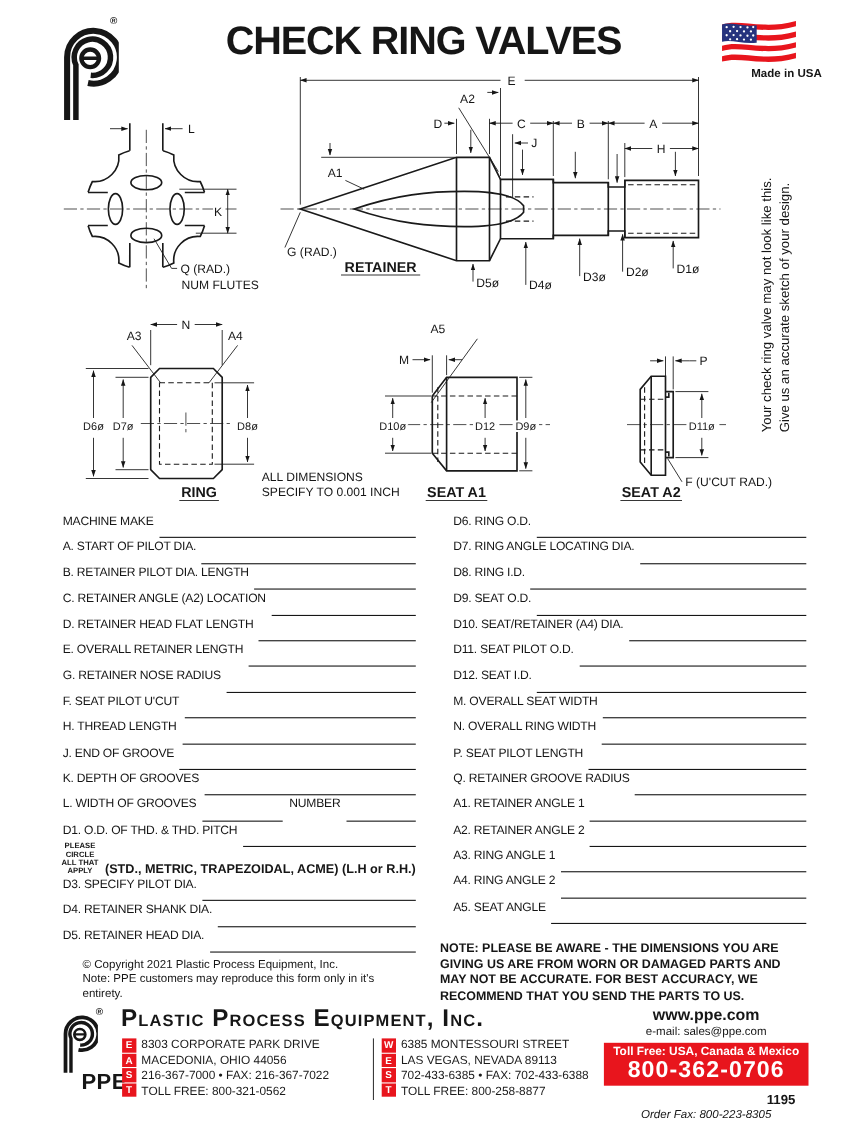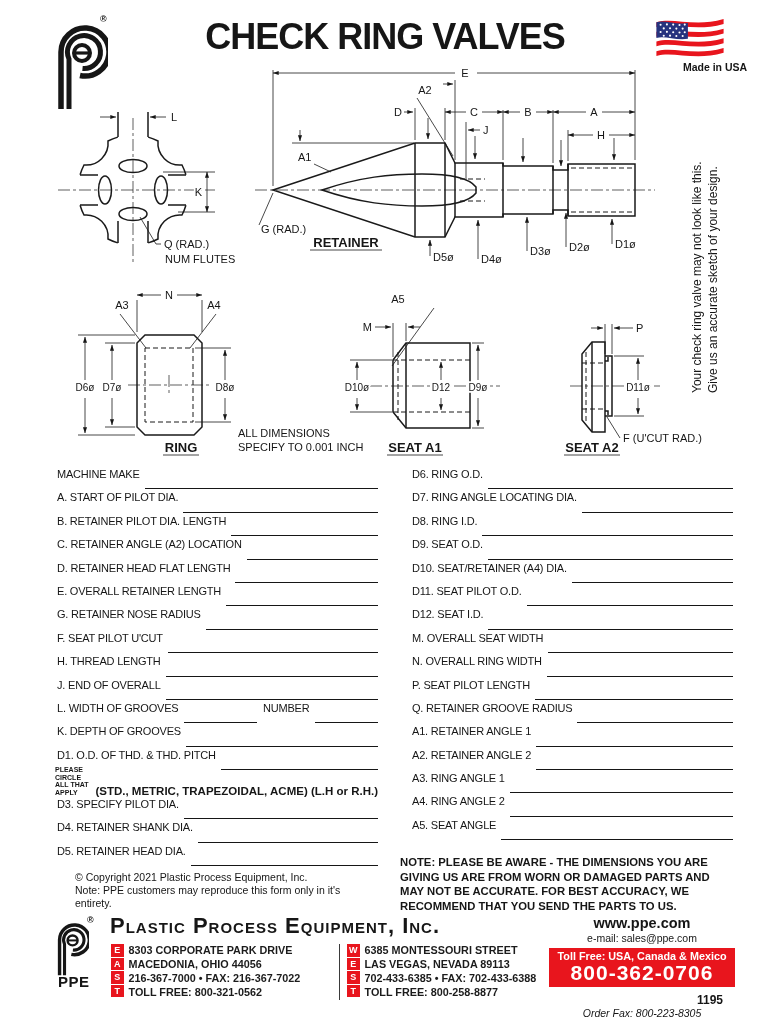--- a/index.html
+++ b/index.html
@@ -26,45 +26,45 @@
   .ttl{font-size:13px;font-weight:bold;}
   
   .fcol{position:absolute;top:468px;}
   .fcol.left{left:45px;width:333px;}
   .fcol.right{left:400px;width:333px;}
   .frow{display:flex;height:23.4px;font-size:11px;letter-spacing:-0.2px;margin-left:12px;}
   .frow .bl{flex:1;border-bottom:1.6px solid #161616;margin:0 0 2px 5px;}
   .frow .bl2{flex:0.95;}
   .frow .bl1{flex:1.1;}
   .numlbl{margin:0 0 2px 6px;}
-  .crow{height:26px;display:flex;align-items:flex-end;padding-left:10px;}
+  .crow{height:26px;display:flex;align-items:flex-end;padding-left:10px;text-align:center;}
   .cnote{font-size:7px;font-weight:bold;line-height:7.5px;margin:0 5px 2px 0;}
   .copts{font-size:11.5px;font-weight:bold;margin-bottom:1px;white-space:nowrap;}
   .copyright{padding-left:30px;font-size:10.5px;line-height:13px;margin-top:3px;}
   .bignote{margin-top:13px;font-size:11.3px;font-weight:bold;line-height:14.6px;width:335px;}
   
   .f-company{left:110px;top:913px;font-size:22px;font-weight:bold;font-variant:small-caps;
              letter-spacing:1px;white-space:nowrap;}
   .f-block{position:absolute;top:944px;display:flex;gap:5px;}
   .f-east{left:111px;width:220px;}
   .f-west{left:339px;width:208px;border-left:1.3px solid #3a3a3a;padding-left:7px;}
   .f-tag{display:flex;flex-direction:column;gap:1px;}
   .f-tag span{width:12.5px;height:12.5px;background:var(--red);color:#fff;font-size:9px;
               font-weight:bold;display:flex;align-items:center;justify-content:center;}
-  .f-lines{font-size:10.8px;font-weight:bold;line-height:13.9px;white-space:nowrap;color:#1b1b1b;}
+  .f-lines{font-size:10.8px;font-weight:normal;line-height:13.9px;white-space:nowrap;color:#1b1b1b;}
   .f-contact{left:549px;top:915px;width:186px;text-align:center;}
   .f-web{font-size:14.5px;font-weight:bold;}
   .f-email{font-size:10.5px;margin-top:1px;}
   .f-redbox{margin-top:4px;background:var(--red);color:#fff;padding:2px 4px 3px;}
   .f-redbox .l1{font-size:10.8px;font-weight:bold;}
   .f-redbox .l2{font-size:21px;font-weight:bold;letter-spacing:1px;line-height:22px;}
   .f-orderfax{font-size:10.5px;margin-top:20px;font-style:italic;}
   .f-pagenum{left:697px;top:993px;font-size:12px;font-weight:bold;}
   .f-logo{left:45px;top:915px;width:64px;height:94px;}
-  .f-ppe{position:absolute;left:13px;top:58px;font-size:15px;font-weight:bold;letter-spacing:0.5px;}
+  .f-ppe{position:absolute;left:29px;top:58px;font-size:20px;font-weight:bold;letter-spacing:0.5px;}
 </style>
 </head>
 <body>
 
 <div class="abs page-title">CHECK RING VALVES</div>
 
 <div class="abs" style="left:38px;top:12px;width:70px;height:100px;">
   <svg width="70" height="100" viewBox="0 0 70 100">
     <g id="ppeglyph" fill="none" stroke="#161616">
       <path d="M23 97 L23 40 A24 24 0 1 1 42 63.5" stroke-width="5.5"></path>
@@ -328,32 +328,32 @@
     </div>
   <div class="frow">
       <span>F. SEAT PILOT U'CUT</span>
       <span class="bl"></span>
     </div>
   <div class="frow">
       <span>H. THREAD LENGTH</span>
       <span class="bl"></span>
     </div>
   <div class="frow">
-      <span>J. END OF OVERALL</span>
+      <span>J. END OF GROOVE</span>
+      <span class="bl"></span>
+    </div>
+  <div class="frow">
+      <span>K. DEPTH OF GROOVES</span>
       <span class="bl"></span>
     </div>
   <div class="frow">
       <span>L. WIDTH OF GROOVES</span>
       <span class="bl bl1"></span>
       <span class="numlbl">NUMBER</span>
       <span class="bl bl2"></span>
-    </div>
-  <div class="frow">
-      <span>K. DEPTH OF GROOVES</span>
-      <span class="bl"></span>
     </div>
   <div class="frow">
       <span>D1. O.D. OF THD. &amp; THD. PITCH</span>
       <span class="bl"></span>
     </div>
   <div class="crow">
     <span class="cnote"><span>PLEASE CIRCLE</span><br><span>ALL THAT APPLY</span></span>
     <span class="copts">(STD., METRIC, TRAPEZOIDAL, ACME) (L.H or R.H.)</span>
   </div>
   <div class="frow">

